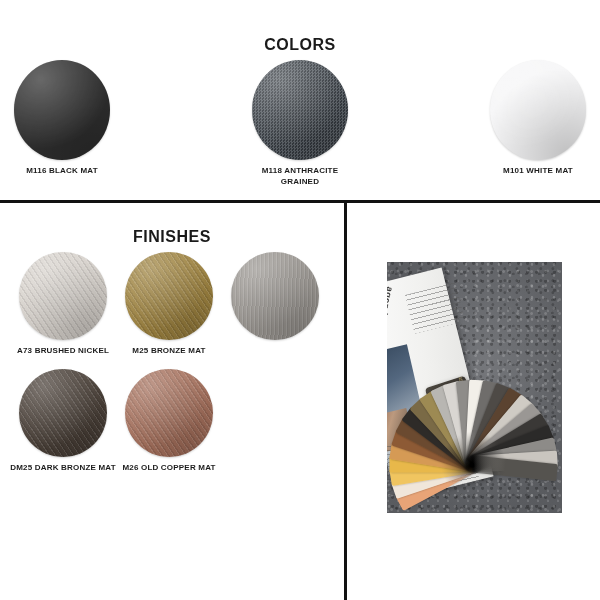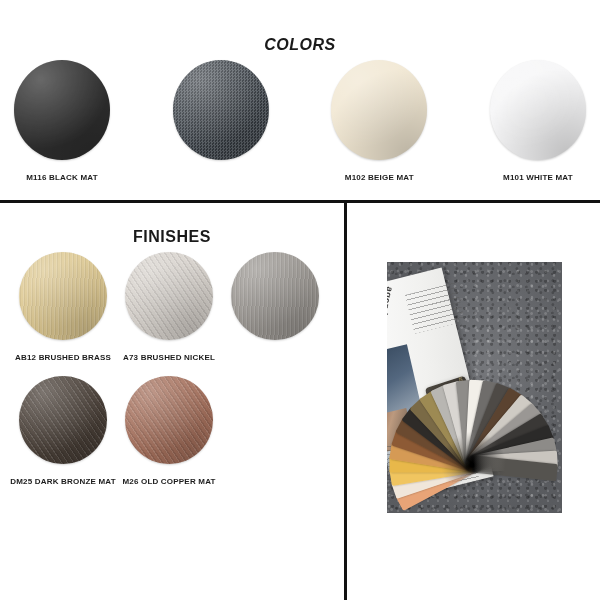--- a/index.html
+++ b/index.html
@@ -45,21 +45,20 @@
     color: #1a1a1a;
     letter-spacing: 0.5px;
     white-space: nowrap;
   }
   #colors-title {
     top: 36px;
     left: 0;
     width: 600px;
     text-align: center;
     font-size: 16px;
-    font-style: italic;
   }
   #finishes-title {
     top: 228px;
     left: 0;
     width: 344px;
     text-align: center;
     font-size: 16px;
   }
 
   
@@ -106,21 +105,21 @@
   #colors-grid .disc { width: 96px; height: 100px; border-radius: 50% / 50%; }
   #finishes-grid .disc { width: 88px; height: 88px; }
 
   .disc .tex {
     position: absolute;
     inset: -20%;
     pointer-events: none;
   }
 
   .swatch-label {
-    margin-top: 13px;
+    margin-top: 6px;
     font-size: 8px;
     font-weight: bold;
     color: #1c1c1c;
     text-align: center;
     line-height: 1.35;
     letter-spacing: 0.2px;
     width: 100%;
   }
 
   
@@ -280,61 +279,53 @@
         </div>
         <div class="swatch-label">M116 BLACK MAT</div>
       </div>
       <div class="swatch">
         <div class="disc-wrap">
           <div class="disc" style="background: rgb(62, 69, 76);">
             <div class="tex" style="background-image: repeating-conic-gradient(rgba(255, 255, 255, 0.3) 0%, rgba(255, 255, 255, 0.3) 25%, rgba(0, 0, 0, 0.28) 0%, rgba(0, 0, 0, 0.28) 50%); background-size: 3px 3px; opacity: 0.55;"></div>
             <div class="tex" style="background: radial-gradient(circle at 34% 28%, rgba(255, 255, 255, 0.28), rgba(255, 255, 255, 0) 52%), radial-gradient(circle at 72% 82%, rgba(0, 0, 0, 0.22), rgba(0, 0, 0, 0) 58%);"></div>
           </div>
         </div>
-      </div>
-      <div class="swatch">
-        <div class="disc-wrap">
-          <div class="disc" style="background: rgb(241, 231, 210);">
-            <div class="tex"></div>
-            <div class="tex" style="background: radial-gradient(circle at 34% 28%, rgba(255, 255, 255, 0.28), rgba(255, 255, 255, 0) 52%), radial-gradient(circle at 72% 82%, rgba(0, 0, 0, 0.22), rgba(0, 0, 0, 0) 58%);"></div>
-          </div>
-        </div>
-        <div class="swatch-label">M102 BEIGE MAT</div>
+        <div class="swatch-label">M118 ANTHRACITE GRAINED</div>
       </div>
       <div class="swatch">
         <div class="disc-wrap">
           <div class="disc" style="background: rgb(246, 246, 247);">
             <div class="tex"></div>
             <div class="tex" style="background: radial-gradient(circle at 34% 28%, rgba(255, 255, 255, 0.28), rgba(255, 255, 255, 0) 52%), radial-gradient(circle at 72% 82%, rgba(0, 0, 0, 0.22), rgba(0, 0, 0, 0) 58%);"></div>
           </div>
         </div>
         <div class="swatch-label">M101 WHITE MAT</div>
       </div>
     </div>
 
   <div class="section-title" id="finishes-title">FINISHES</div>
 
   <div id="finishes-grid">
       <div class="swatch">
         <div class="disc-wrap">
-          <div class="disc" style="background: rgb(221, 200, 145);">
-            <div class="tex" style="background-image: repeating-linear-gradient(92deg, rgba(255, 255, 255, 0.3) 0px, rgba(255, 255, 255, 0.3) 1px, rgba(0, 0, 0, 0.14) 1px, rgba(0, 0, 0, 0.14) 2px, transparent 2px, transparent 4px); opacity: 0.45;"></div>
-            <div class="tex" style="background: radial-gradient(circle at 34% 28%, rgba(255, 255, 255, 0.28), rgba(255, 255, 255, 0) 52%), radial-gradient(circle at 72% 82%, rgba(0, 0, 0, 0.22), rgba(0, 0, 0, 0) 58%);"></div>
-          </div>
-        </div>
-        <div class="swatch-label">AB12 BRUSHED BRASS</div>
-      </div>
-      <div class="swatch">
-        <div class="disc-wrap">
           <div class="disc" style="background: rgb(215, 210, 204);">
             <div class="tex" style="background-image: repeating-linear-gradient(56deg, rgba(255, 255, 255, 0.28) 0px, rgba(255, 255, 255, 0.28) 1px, rgba(0, 0, 0, 0.2) 1px, rgba(0, 0, 0, 0.2) 2.4px, transparent 2.4px, transparent 5px); opacity: 0.45;"></div>
             <div class="tex" style="background: radial-gradient(circle at 34% 28%, rgba(255, 255, 255, 0.28), rgba(255, 255, 255, 0) 52%), radial-gradient(circle at 72% 82%, rgba(0, 0, 0, 0.22), rgba(0, 0, 0, 0) 58%);"></div>
           </div>
         </div>
         <div class="swatch-label">A73 BRUSHED NICKEL</div>
+      </div>
+      <div class="swatch">
+        <div class="disc-wrap">
+          <div class="disc" style="background: rgb(158, 131, 64);">
+            <div class="tex" style="background-image: repeating-linear-gradient(56deg, rgba(255, 255, 255, 0.28) 0px, rgba(255, 255, 255, 0.28) 1px, rgba(0, 0, 0, 0.2) 1px, rgba(0, 0, 0, 0.2) 2.4px, transparent 2.4px, transparent 5px); opacity: 0.45;"></div>
+            <div class="tex" style="background: radial-gradient(circle at 34% 28%, rgba(255, 255, 255, 0.28), rgba(255, 255, 255, 0) 52%), radial-gradient(circle at 72% 82%, rgba(0, 0, 0, 0.22), rgba(0, 0, 0, 0) 58%);"></div>
+          </div>
+        </div>
+        <div class="swatch-label">M25 BRONZE MAT</div>
       </div>
       <div class="swatch">
         <div class="disc-wrap">
           <div class="disc" style="background: rgb(154, 150, 145);">
             <div class="tex" style="background-image: repeating-linear-gradient(92deg, rgba(255, 255, 255, 0.3) 0px, rgba(255, 255, 255, 0.3) 1px, rgba(0, 0, 0, 0.14) 1px, rgba(0, 0, 0, 0.14) 2px, transparent 2px, transparent 4px); opacity: 0.45;"></div>
             <div class="tex" style="background: radial-gradient(circle at 34% 28%, rgba(255, 255, 255, 0.28), rgba(255, 255, 255, 0) 52%), radial-gradient(circle at 72% 82%, rgba(0, 0, 0, 0.22), rgba(0, 0, 0, 0) 58%);"></div>
           </div>
         </div>
       </div>
       <div class="swatch">

